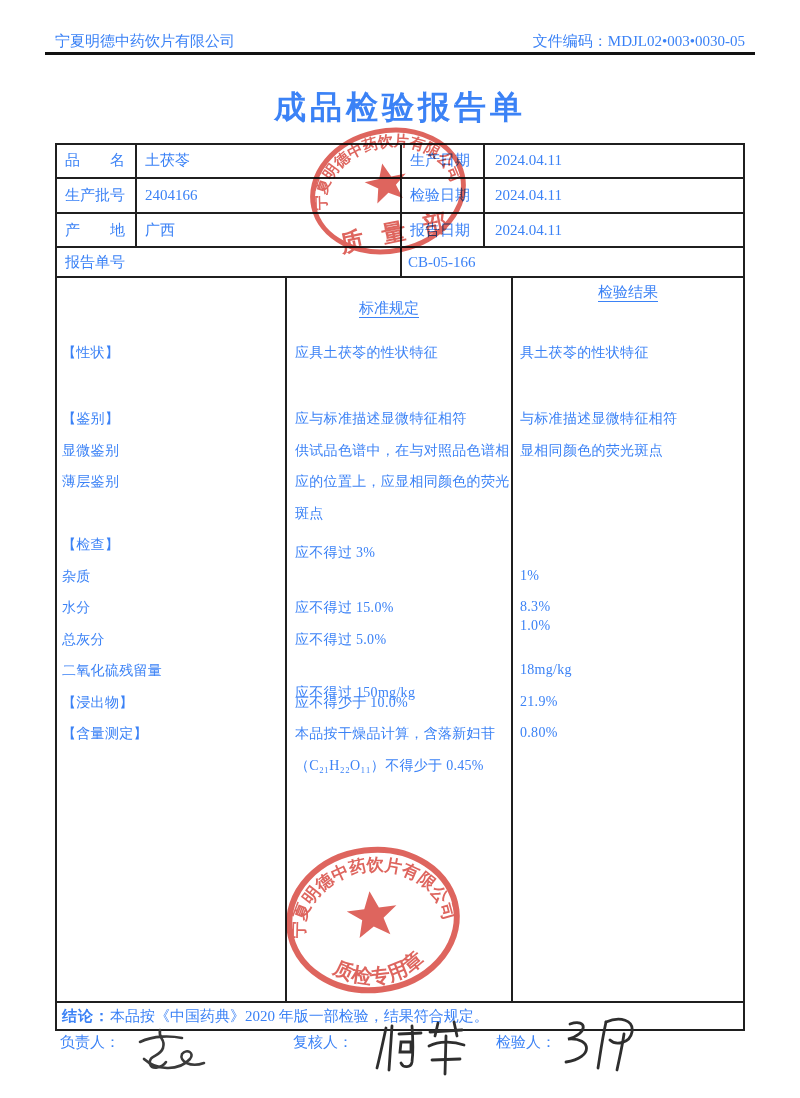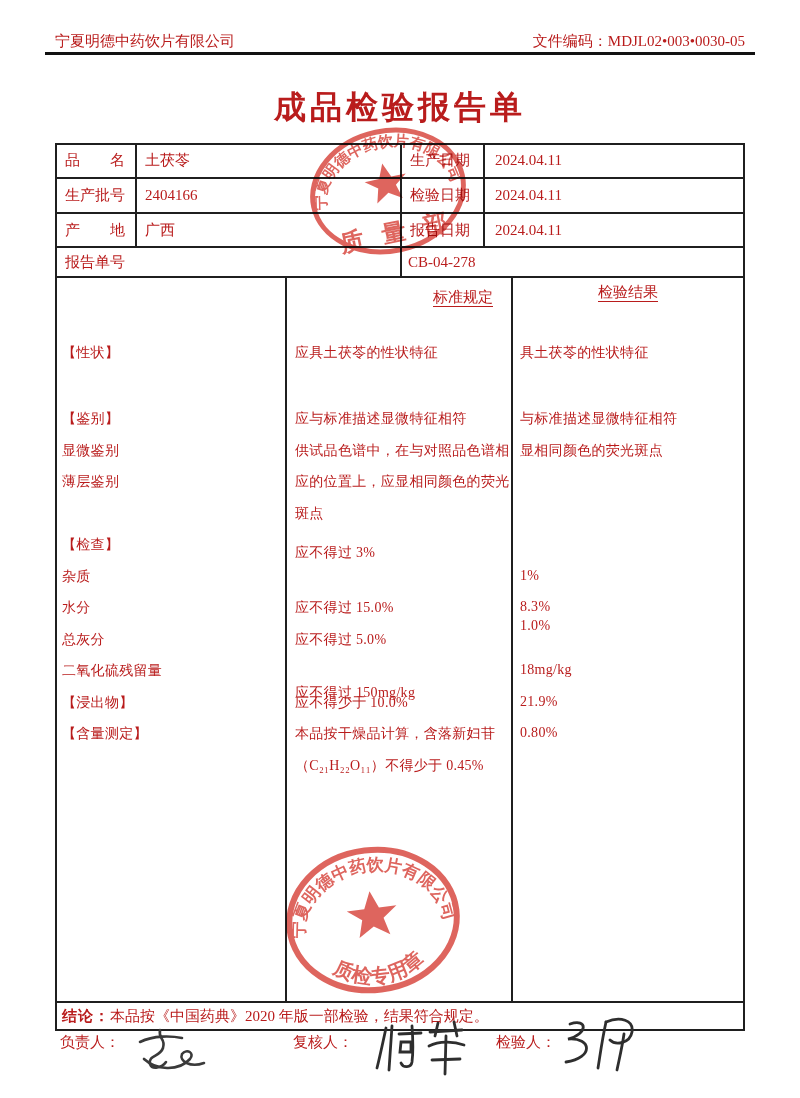--- a/index.html
+++ b/index.html
@@ -1,17 +1,17 @@
 <!DOCTYPE html>
 <html><head>
 <meta charset="utf-8">
 <style>
   html,body{margin:0;padding:0;background:#ffffff;}
   #page{position:relative;width:800px;height:1098px;background:#ffffff;overflow:hidden;
-        font-family:"Liberation Serif","DejaVu Serif",serif;color:#b91c1c;}
+        font-family:"Liberation Serif","DejaVu Serif",serif;color:#3b82f6;}
   .abs{position:absolute;}
   .txt{position:absolute;font-size:15px;line-height:20px;white-space:nowrap;}
   .hline{position:absolute;background:#1f1f1f;height:2px;}
   .vline{position:absolute;background:#1f1f1f;width:2px;}
   #toprule{position:absolute;left:45px;top:52px;width:710px;height:3px;background:#111;}
   #title{position:absolute;left:0;top:86px;width:800px;text-align:center;
          font-size:32px;font-weight:bold;letter-spacing:4px;}
   .cell-label{position:absolute;font-size:15px;line-height:20px;
               text-align:justify;text-align-last:justify;}
   .colhead{position:absolute;font-size:15px;text-align:center;
@@ -63,23 +63,23 @@
   <div class="txt" style="left:145px;top:185px;">2404166</div>
   <div class="txt" style="left:410px;top:185px;">检验日期</div>
   <div class="txt" style="left:495px;top:185px;">2024.04.11</div>
 
   <div class="cell-label" style="left:65px;top:220px;width:60px;">产地</div>
   <div class="txt" style="left:145px;top:220px;">广西</div>
   <div class="txt" style="left:410px;top:220px;">报告日期</div>
   <div class="txt" style="left:495px;top:220px;">2024.04.11</div>
 
   <div class="txt" style="left:65px;top:252px;">报告单号</div>
-  <div class="txt" style="left:408px;top:252px;">CB-04-278</div>
-
-  <div class="colhead" style="left:285px;top:288px;width:208px;text-align:right;">标准规定</div>
+  <div class="txt" style="left:408px;top:252px;">CB-05-166</div>
+
+  <div class="colhead" style="left:285px;top:299px;width:208px;">标准规定</div>
   <div class="colhead" style="left:511px;top:283px;width:234px;">检验结果</div>
 
   <div class="trow">
     <span class="c1" style="top:344px;">【性状】</span>
     <span class="c2" style="top:344px;">应具土茯苓的性状特征</span>
     <span class="c3" style="top:344px;">具土茯苓的性状特征</span>
   </div>
   <div class="trow">
     <span class="c1" style="top:410px;">【鉴别】</span>
     <span class="c2" style="top:410px;">应与标准描述显微特征相符</span>

